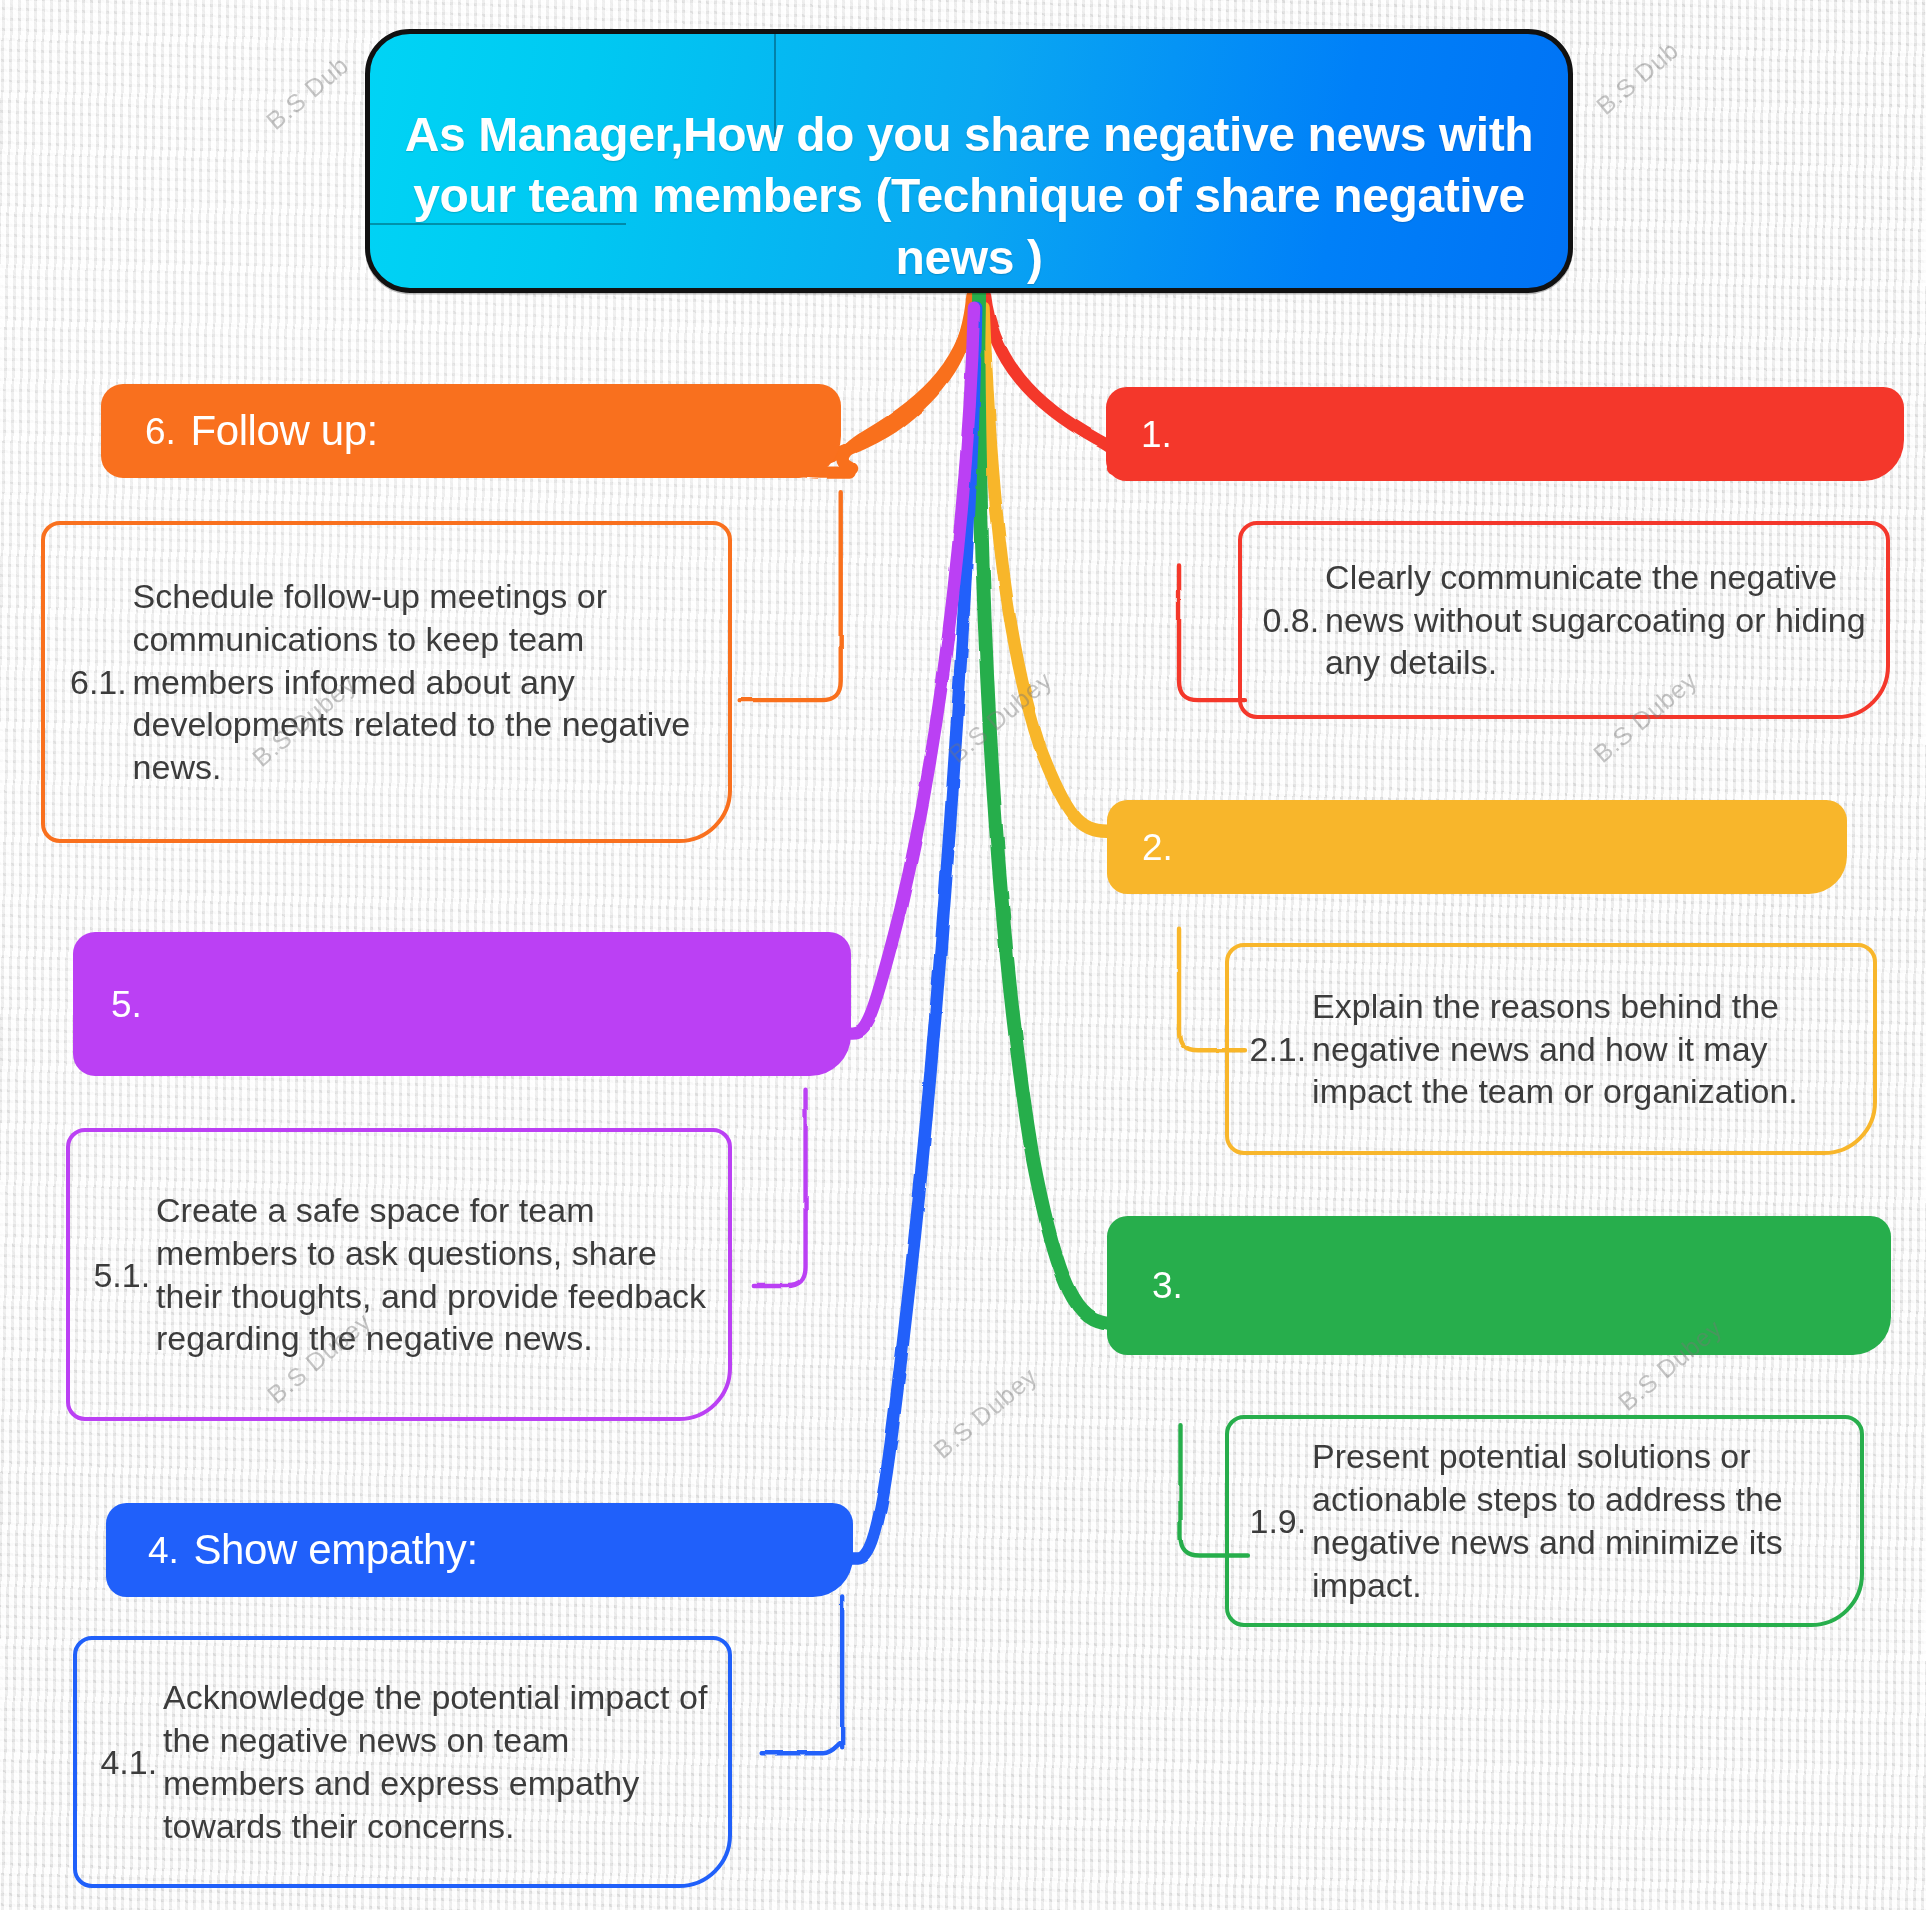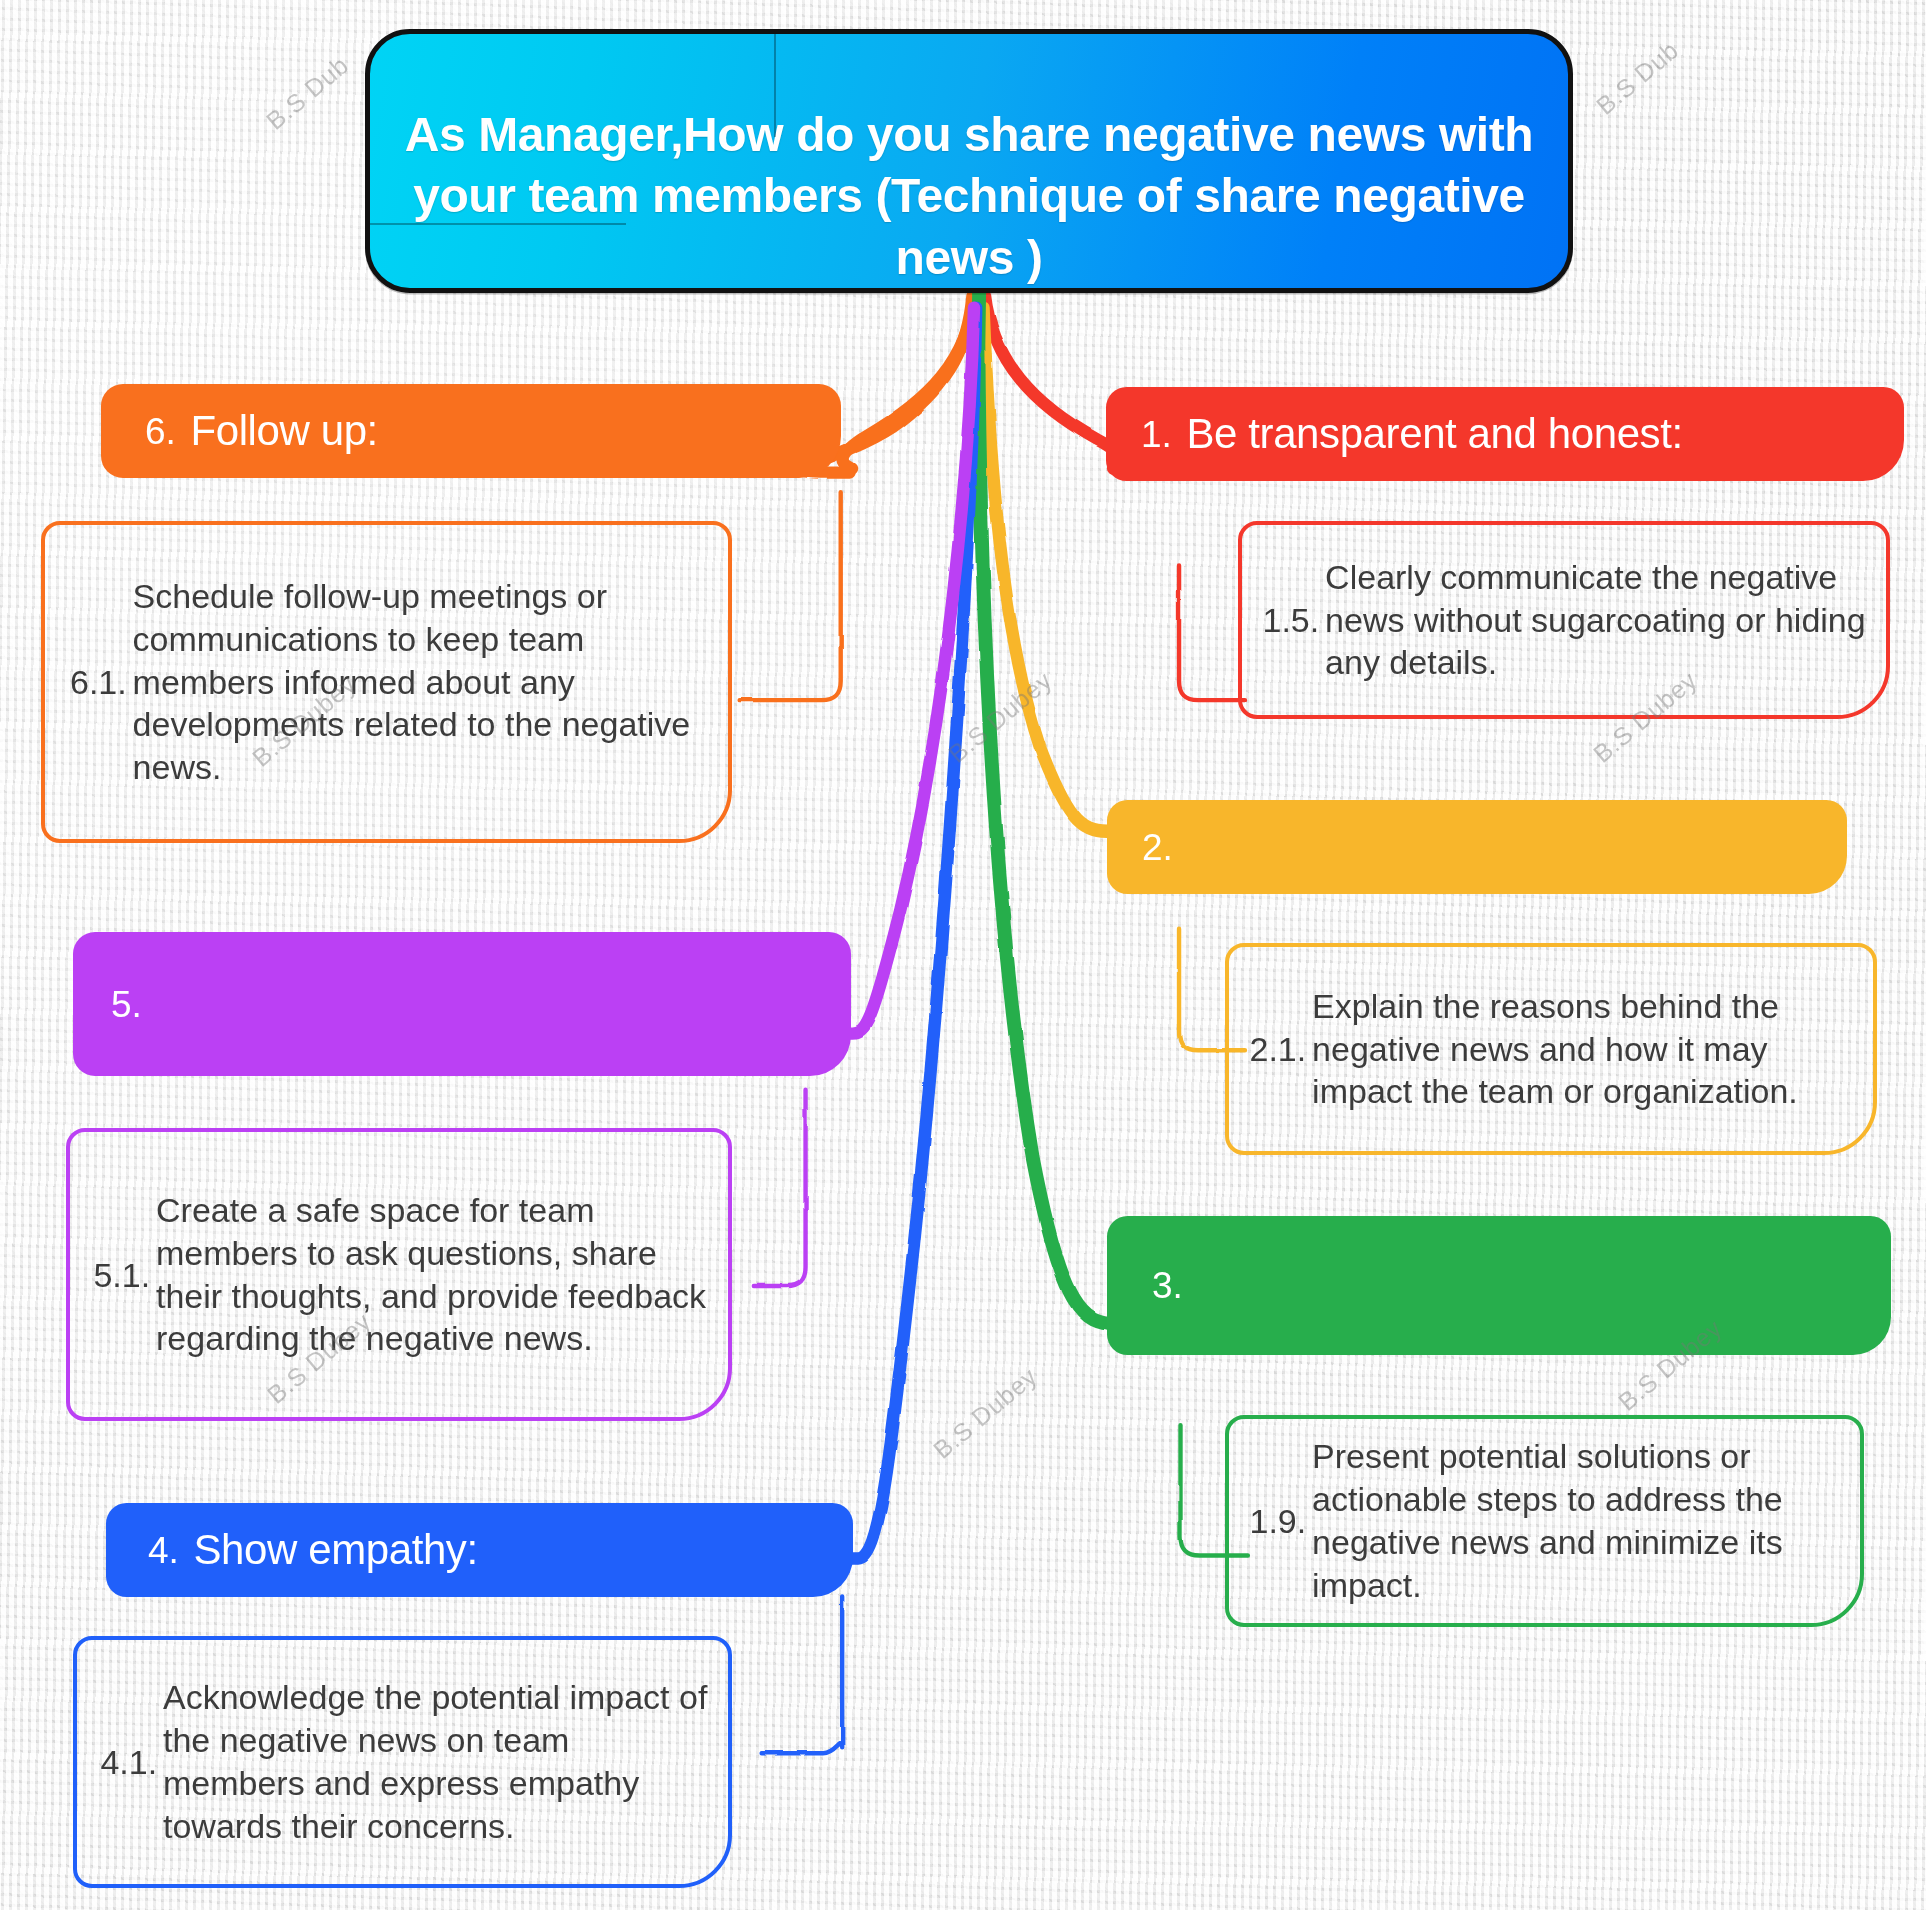--- a/index.html
+++ b/index.html
@@ -153,25 +153,24 @@
   </div>
 </div>
 <div class="detail" style="left:41px; top:521px; width:691px; height:322px; border-color:#F9701E; padding:13px 19px 13px 25px;">
   <span class="dnum">6.1.</span>
   <span class="dtxt">Schedule follow-up meetings or communications to keep team members informed about any developments related to the negative news.</span>
 </div>
 
 <div class="branch" style="left:1106px; top:387px; width:798px;">
   <div class="pill" style="background:#F4372B; border-radius:20.5px 20.5px 41px 20.5px; padding-left:35px;">
     <span class="num">1.</span>
-    <span class="ttl">Be transparent and honest:</span>
   </div>
 </div>
 <div class="detail" style="left:1238px; top:521px; width:652px; height:198px; border-color:#F4372B; padding:10.3px 17.6px 10.3px 20.5px;">
-  <span class="dnum">1.5.</span>
+  <span class="dnum">0.8.</span>
   <span class="dtxt">Clearly communicate the negative news without sugarcoating or hiding any details.</span>
 </div>
 
 <div class="branch" style="left:1107px; top:800px; width:740px;">
   <div class="pill" style="background:#F8B62B; border-radius:20.5px 20.5px 38px 20.5px; padding-left:35px;">
     <span class="num">2.</span>
   </div>
 </div>
 <div class="detail" style="left:1225px; top:943px; width:652px; height:212px; border-color:#F8B62B; padding:10.3px 17.6px 10.3px 20.5px;">
   <span class="dnum">2.1.</span>

